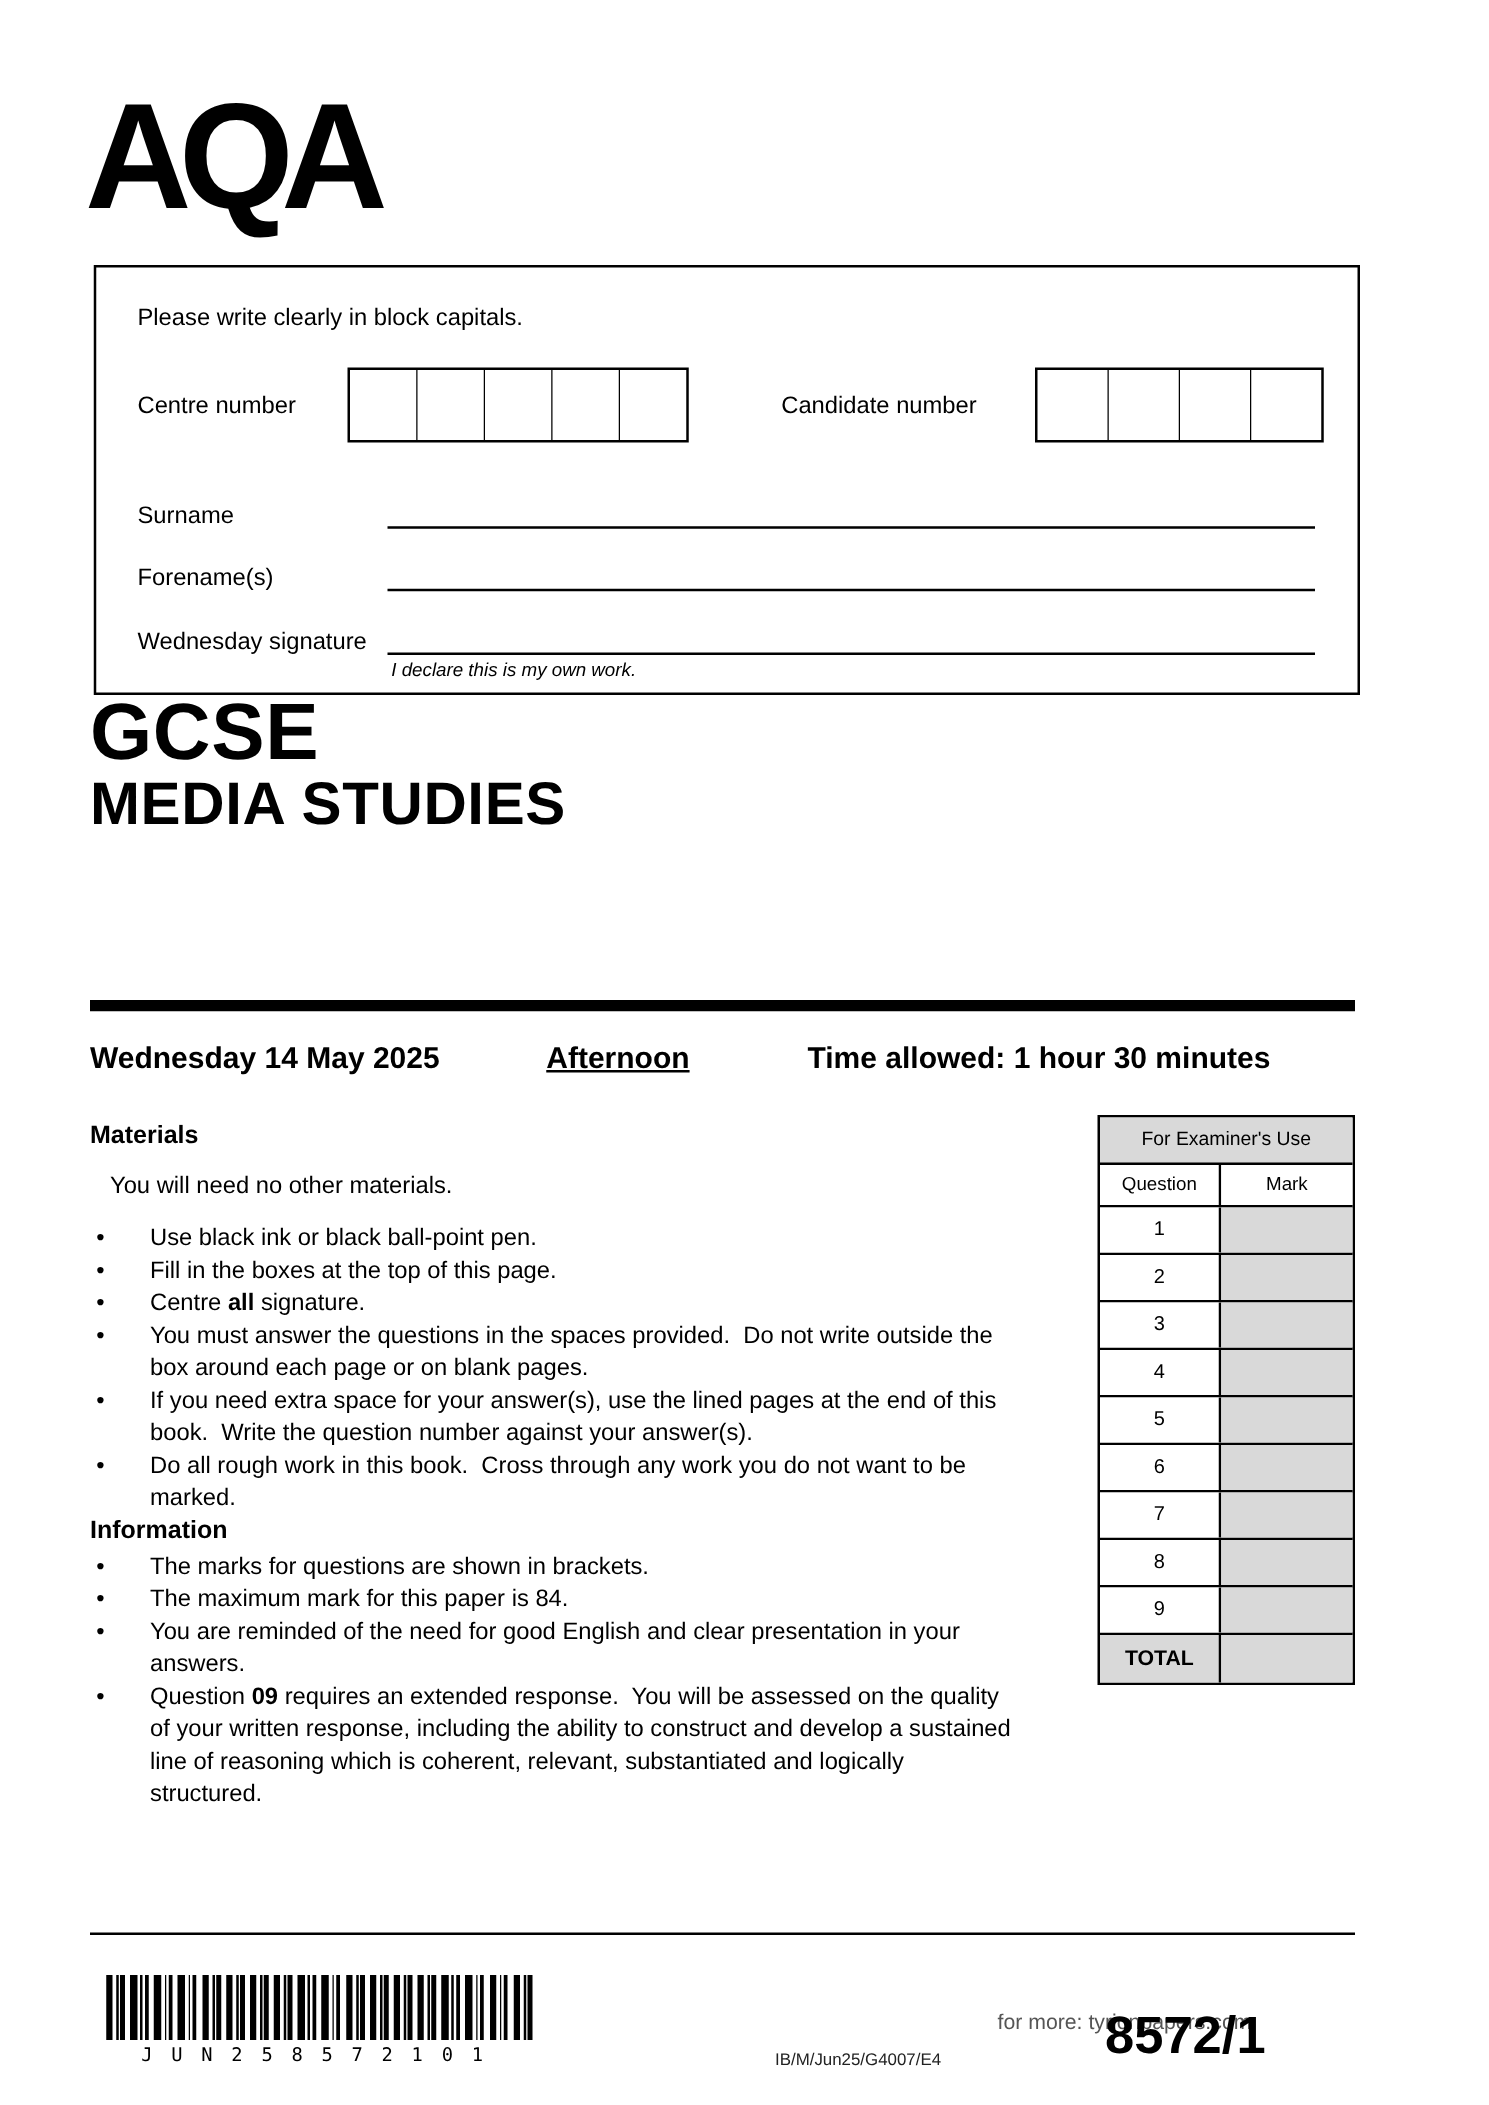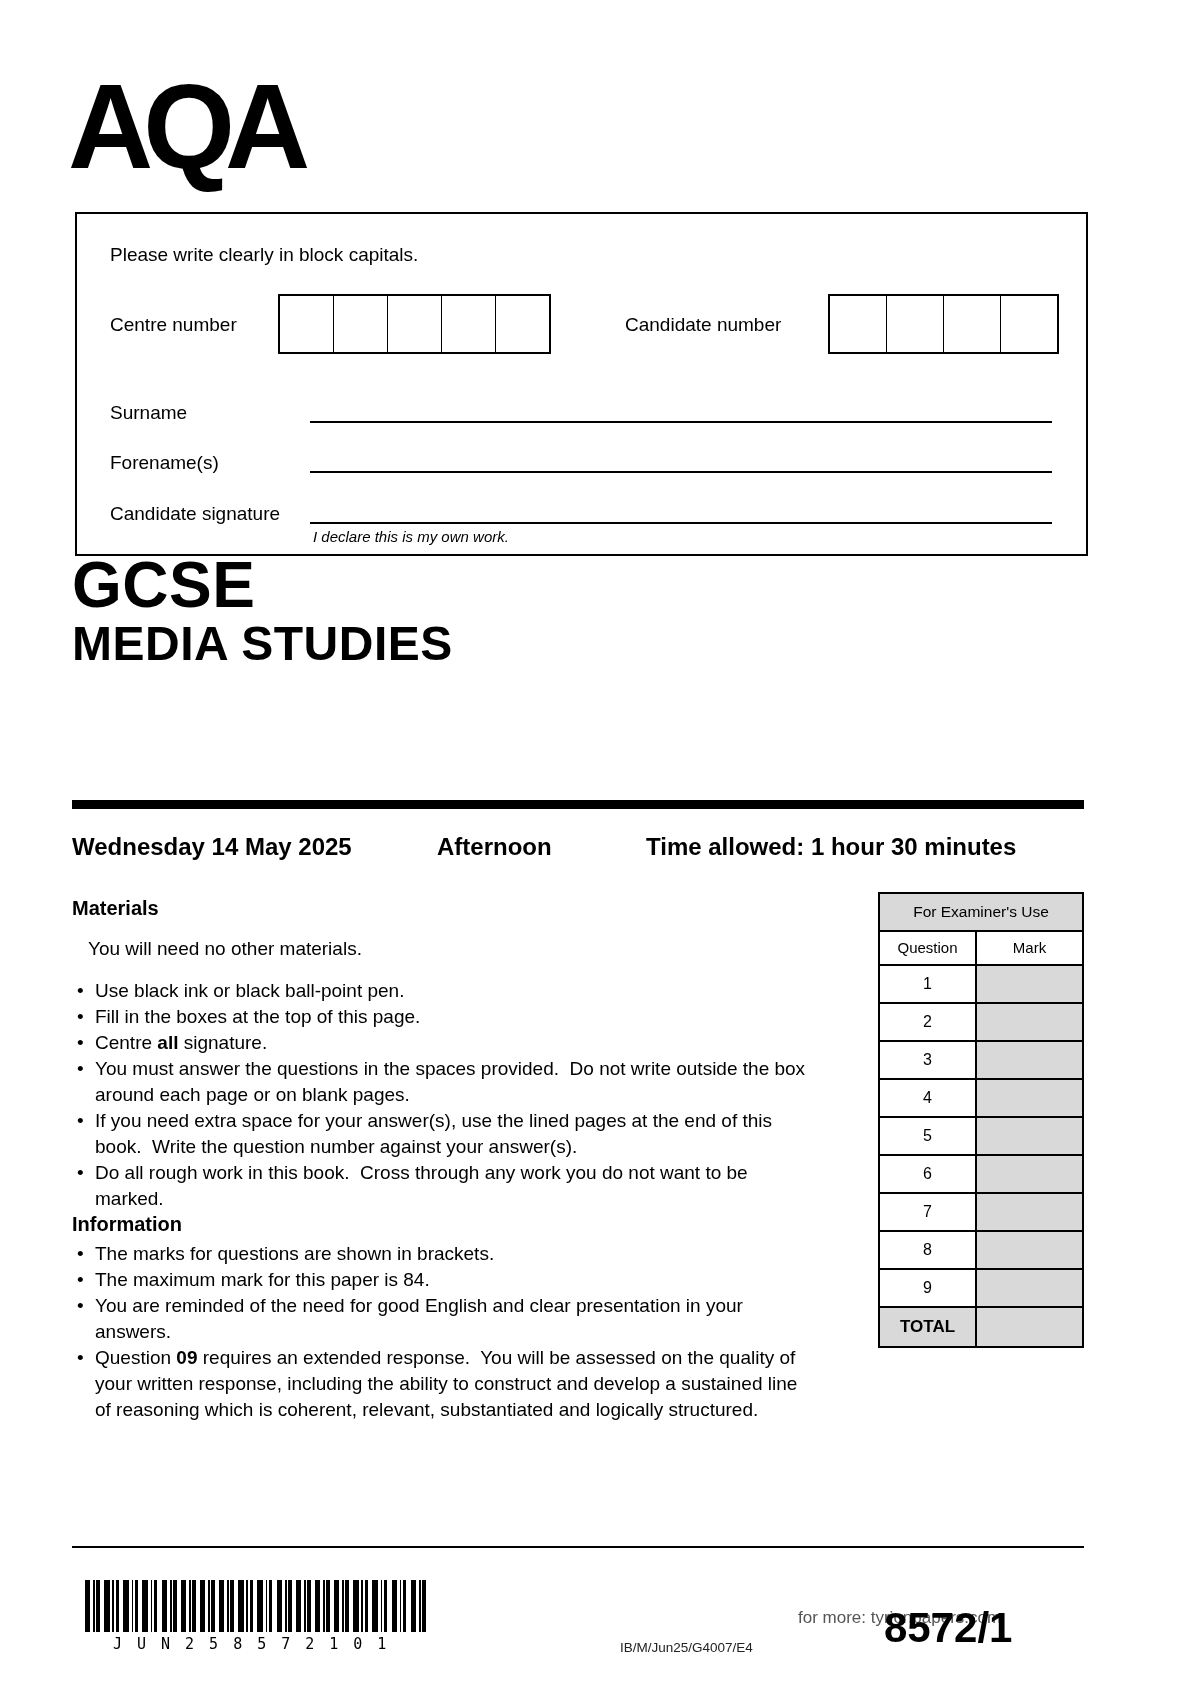--- a/index.html
+++ b/index.html
@@ -35,32 +35,32 @@
   .signature-line{top:308px;}
   .declaration{position:absolute;left:236px;top:314px;font-size:15px;font-style:italic;}
   
   .gcse{position:absolute;left:72px;top:548px;font-size:64px;font-weight:700;margin:0;letter-spacing:0.5px;}
   .subject{position:absolute;left:72px;top:616px;font-size:48px;font-weight:700;margin:0;letter-spacing:0.5px;}
   .paper{position:absolute;left:72px;top:706px;font-size:28px;font-weight:700;margin:0;white-space:pre;}
   .thick-rule{position:absolute;left:72px;top:800px;width:1012px;height:9px;background:#000;}
   
   .session-item{position:absolute;top:833px;font-size:24px;font-weight:700;white-space:pre;}
   .sess-date{left:72px;}
-  .sess-tod{left:437px;}
+  .sess-tod{left:437px;text-decoration:underline;}
   .sess-time{left:646px;}
   
   .left-col{position:absolute;left:72px;top:896px;width:742px;font-size:19px;line-height:26px;}
   .left-col h3{font-size:20px;font-weight:700;margin:0 0 5px 0;line-height:24px;}
   .left-col p{margin:16px;}
   .gap-instructions{margin-top:27px;}
   .gap-information{margin-top:31px;}
   .blist{margin-top:3px;}
   .bullet{display:flex;}
   .dot{width:23px;padding-left:5px;box-sizing:border-box;}
-  .btext{flex:1;white-space:pre-wrap;}
+  .btext{flex:1;white-space:pre-wrap;margin-left:25px;}
   .b{font-weight:700;}
   
   .examiner{position:absolute;left:878px;top:892px;width:202px;border:2.5px solid #000;background:#fff;font-size:16px;}
   .ex-title{height:36px;line-height:36px;text-align:center;background:#d9d9d9;border-bottom:2px solid #000;font-size:15.5px;}
   .ex-head{display:flex;height:32px;border-bottom:2px solid #000;}
   .ex-head .qcell,.ex-head .mcell{line-height:32px;font-size:15px;background:#fff;}
   .qcell{width:97px;border-right:2px solid #000;text-align:center;box-sizing:border-box;}
   .mcell{flex:1;background:#d9d9d9;}
   .exrow{display:flex;height:36px;border-bottom:2px solid #000;}
   .exrow .qcell{line-height:36px;background:#fff;}
@@ -98,21 +98,21 @@
     <div class="cells cand-cells">
         <div class="cell"></div>
         <div class="cell"></div>
         <div class="cell"></div>
         <div class="cell"></div>
       </div>
     <div class="cb-label surname-label">Surname</div>
     <div class="write-line surname-line"></div>
     <div class="cb-label forename-label">Forename(s)</div>
     <div class="write-line forename-line"></div>
-    <div class="cb-label signature-label">Candidate signature</div>
+    <div class="cb-label signature-label">Wednesday signature</div>
     <div class="write-line signature-line"></div>
     <div class="declaration">I declare this is my own work.</div>
   </div>
 
   <h1 class="gcse">GCSE</h1>
   <h1 class="subject">MEDIA STUDIES</h1>
 
   <div class="thick-rule"></div>
 
   <span class="session-item sess-date">Wednesday 14 May 2025</span>

